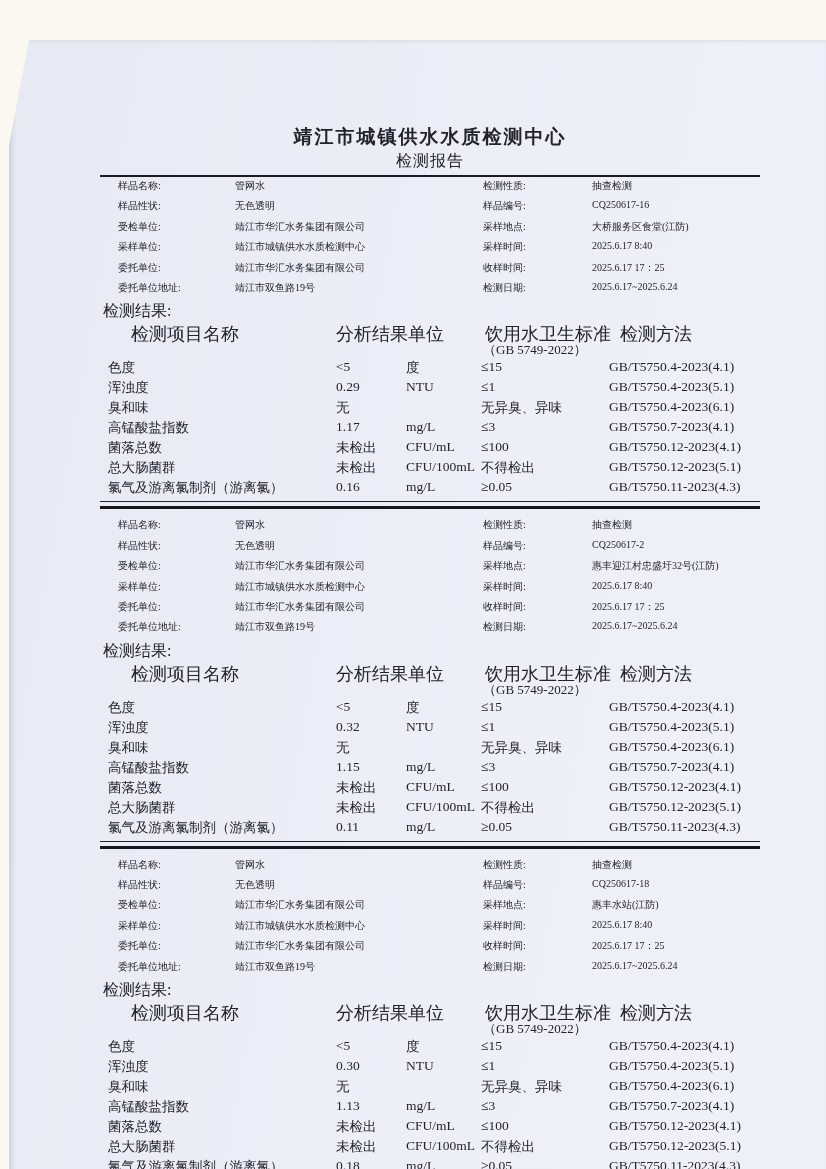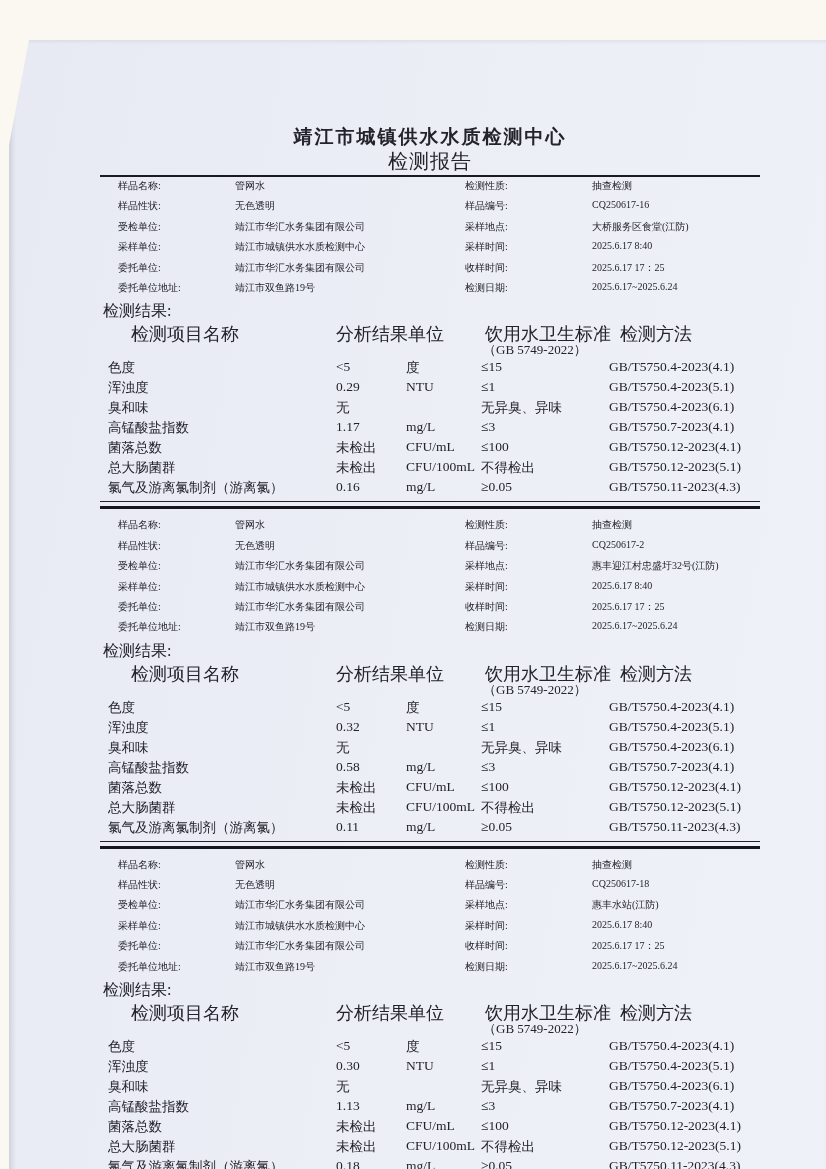--- a/index.html
+++ b/index.html
@@ -15,25 +15,25 @@
     box-shadow:inset 3px 0 5px rgba(110,110,135,.22);
     margin-top:40px;
   }
   .corner{
     position:absolute;left:0;top:0;width:0;height:0;
     border-left:20px solid #fbf8f1;border-bottom:105px solid transparent;
   }
   .content{position:relative;margin-left:91px;width:660px}
   .titles{padding-top:84px;text-align:center}
   .title1{font-size:19px;line-height:26px;letter-spacing:2px;font-weight:bold}
-  .title2{font-size:20px;line-height:22px;letter-spacing:1px}
+  .title2{font-size:16px;line-height:22px;letter-spacing:1px}
   .rule{border-top:2.5px solid #1a1a22;margin-top:3px}
   .irow{position:relative;height:20.4px;font-size:10px}
   .il,.ivl,.irl,.ivr{position:absolute;top:2px;white-space:nowrap}
-  .il{left:18px}.ivl{left:135px}.irl{left:365px}.ivr{left:492px}
+  .il{left:18px}.ivl{left:135px}.irl{left:383px}.ivr{left:492px}
   .results-label{height:21px;padding-top:2px;padding-left:3px;font-size:16px}
   .thead{position:relative;height:19px;font-size:18px}
   .th0,.th1,.th2,.th3,.th4{position:absolute;white-space:nowrap}
   .th0{left:31px}.th1{left:236px}.th2{left:308px}.th3{left:385px}.th4{left:520px}
   .thead-sub{position:relative;height:17px;font-size:13px}
   .th3s{position:absolute;left:383px;white-space:nowrap}
   .trow{position:relative;height:20px;font-size:13.5px}
   .c0,.c1,.c2,.c3,.c4{position:absolute;top:1px;white-space:nowrap}
   .c0{left:8px}.c1{left:236px}.c2{left:306px}.c3{left:381px}.c4{left:509px}
   .sep{height:14px;margin-top:3px;border-top:1.5px solid #23232b;position:relative}
@@ -226,21 +226,21 @@
         </div>
         <div class="trow">
           <span class="c0">臭和味</span>
           <span class="c1">无</span>
           <span class="c2"></span>
           <span class="c3">无异臭、异味</span>
           <span class="c4">GB/T5750.4-2023(6.1)</span>
         </div>
         <div class="trow">
           <span class="c0">高锰酸盐指数</span>
-          <span class="c1">0.58</span>
+          <span class="c1">1.15</span>
           <span class="c2">mg/L</span>
           <span class="c3">≤3</span>
           <span class="c4">GB/T5750.7-2023(4.1)</span>
         </div>
         <div class="trow">
           <span class="c0">菌落总数</span>
           <span class="c1">未检出</span>
           <span class="c2">CFU/mL</span>
           <span class="c3">≤100</span>
           <span class="c4">GB/T5750.12-2023(4.1)</span>

